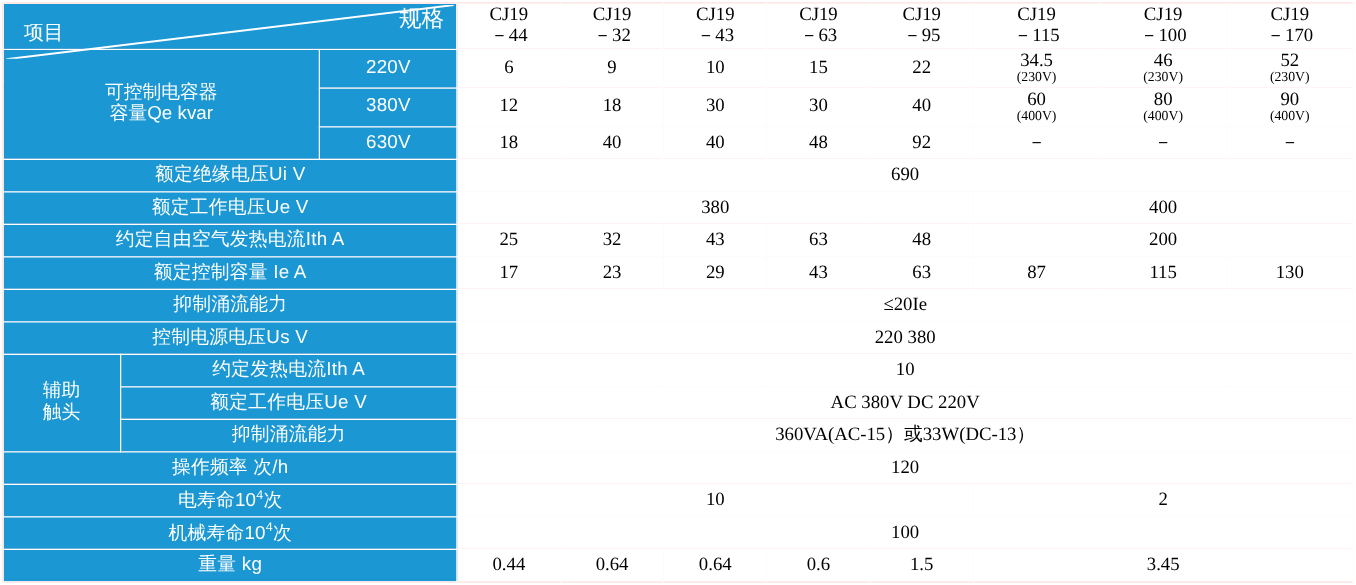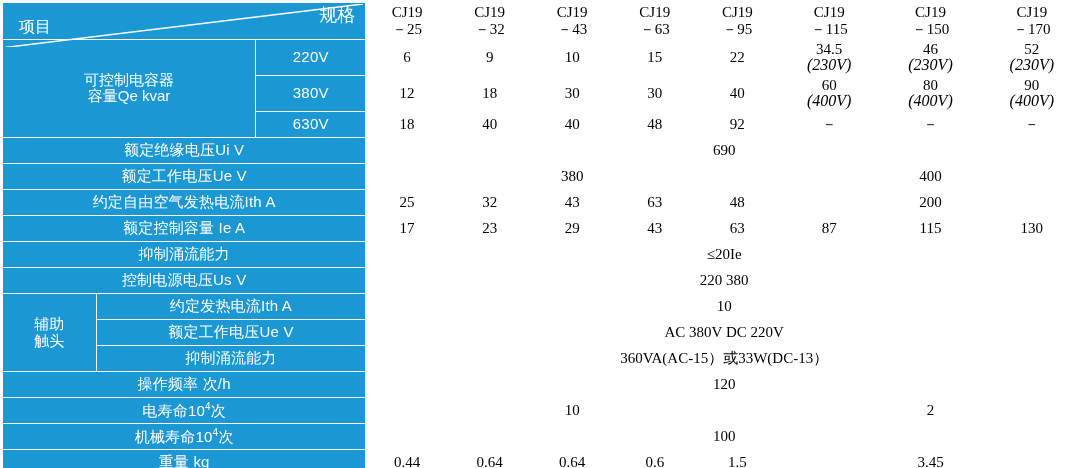--- a/index.html
+++ b/index.html
@@ -45,23 +45,22 @@
   }
   
   td.val {
     background: #ffffff;
     color: #000000;
     border: 1px solid #1b97d4;
     font-family: "Liberation Serif", "DejaVu Serif", serif;
   }
   td.val .sub {
     display: block;
-    font-size: 16px;
+    font-size: 11px;
     line-height: 1.05;
-    font-style: italic;
   }
   td.val .main {
     display: block;
     font-size: 15px;
     line-height: 1.1;
   }
   td.modelhead {
     background: #ffffff;
     color: #000000;
     border: 1px solid #1b97d4;
@@ -146,21 +145,21 @@
           <div class="corner-inner">
             <svg class="diag" viewBox="0 0 330 40" preserveAspectRatio="none">
               <line x1="0" y1="40" x2="330" y2="0" stroke="#ffffff" stroke-width="1.4"></line>
             </svg>
             <span class="t-item">项目</span>
             <span class="t-spec">规格</span>
           </div>
         </td>
         <td class="modelhead">
           <span class="l1">CJ19</span>
-          <span class="l2">－25</span>
+          <span class="l2">－44</span>
         </td>
         <td class="modelhead">
           <span class="l1">CJ19</span>
           <span class="l2">－32</span>
         </td>
         <td class="modelhead">
           <span class="l1">CJ19</span>
           <span class="l2">－43</span>
         </td>
         <td class="modelhead">
@@ -170,21 +169,21 @@
         <td class="modelhead">
           <span class="l1">CJ19</span>
           <span class="l2">－95</span>
         </td>
         <td class="modelhead">
           <span class="l1">CJ19</span>
           <span class="l2">－115</span>
         </td>
         <td class="modelhead">
           <span class="l1">CJ19</span>
-          <span class="l2">－150</span>
+          <span class="l2">－100</span>
         </td>
         <td class="modelhead">
           <span class="l1">CJ19</span>
           <span class="l2">－170</span>
         </td>
       </tr>
 
       <tr>
         <td class="cap-label" colspan="2" rowspan="3">
           <span>可控制电容器</span><br>

